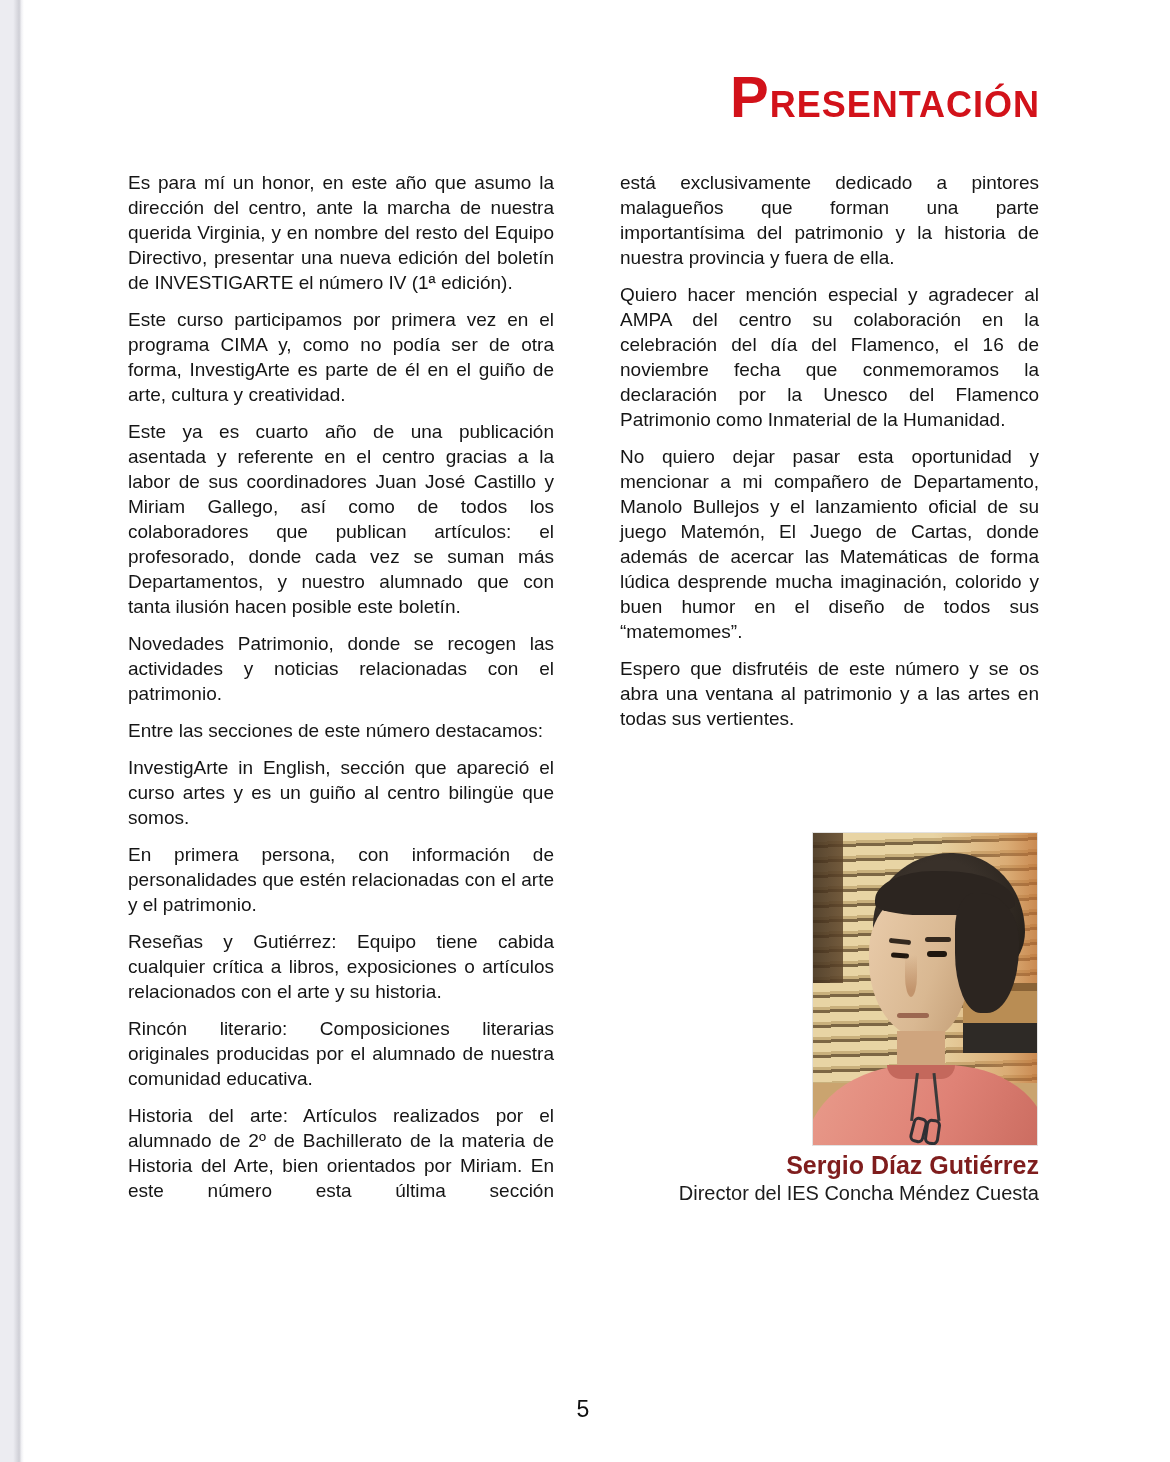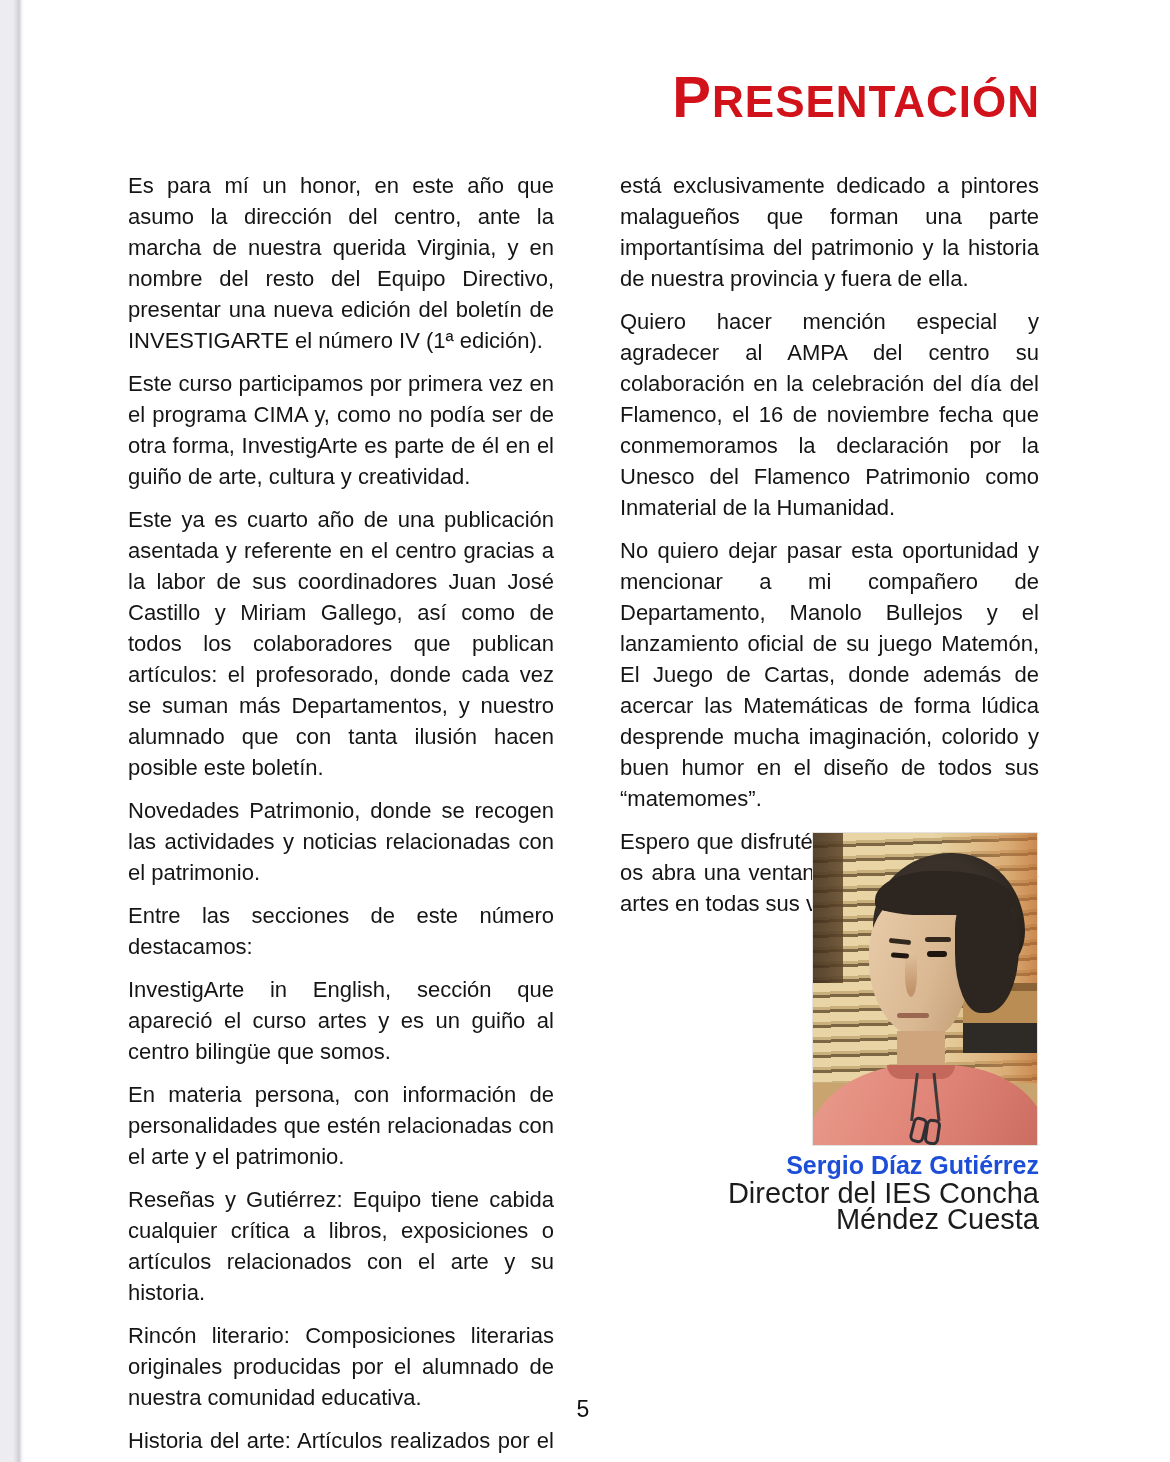--- a/index.html
+++ b/index.html
@@ -3,27 +3,27 @@
 <meta charset="utf-8">
 <style>
   html,body{margin:0;padding:0;background:#ffffff;}
   body{width:1170px;height:1462px;position:relative;overflow:hidden;
        font-family:"Liberation Sans", sans-serif;color:#151515;}
 
   .edge-shadow{position:absolute;left:0;top:0;width:24px;height:1462px;
     background:linear-gradient(to right,#ececf1 0%,#ececf1 55%,#cfcfd6 80%,#f2f2f5 90%,#ffffff 100%);}
 
   .page-title{position:absolute;top:64px;right:130px;margin:0;
-    color:#d2121a;font-weight:bold;font-size:44px;line-height:1.15;letter-spacing:1px;}
+    color:#d2121a;font-weight:bold;font-size:36px;line-height:1.15;letter-spacing:1px;}
   .page-title::first-letter{font-size:58px;}
 
   .col{position:absolute;top:170px;}
   .col-left{left:128px;width:426px;}
   .col-right{left:620px;width:419px;}
-  .para{margin:0 0 12px 0;text-align:justify;font-size:22px;line-height:31px;}
+  .para{margin:0 0 12px 0;text-align:justify;font-size:19px;line-height:25px;}
   .para.just-last{text-align-last:justify;}
   .para b{font-weight:normal;}
 
   
   .photo{position:absolute;left:812px;top:832px;width:226px;height:314px;
          overflow:hidden;background:#caa46f;border:1px solid #e2e2e2;box-sizing:border-box;}
   .photo div{position:absolute;}
   .ph-blinds{left:0;top:0;width:226px;height:250px;
     background:repeating-linear-gradient(178deg,#e8d4a4 0 9px,#c9b07c 9px 12px,#7c6644 12px 15px);}
   .ph-glow{left:120px;top:0;width:106px;height:250px;
@@ -55,41 +55,41 @@
     border-radius:45% 42% 0 0/95% 80% 0 0;}
   .ph-collar{left:74px;top:232px;width:68px;height:14px;background:#c4685c;border-radius:0 0 30px 30px;}
   .ph-cord-l{left:100px;top:240px;width:3px;height:48px;background:#3a3a3a;transform:rotate(7deg);}
   .ph-cord-r{left:122px;top:240px;width:3px;height:48px;background:#3a3a3a;transform:rotate(-6deg);}
   .ph-glass-l{left:98px;top:284px;width:15px;height:26px;border:3px solid #2f2f33;
     border-radius:6px;box-sizing:border-box;transform:rotate(14deg);}
   .ph-glass-r{left:112px;top:286px;width:15px;height:26px;border:3px solid #2f2f33;
     border-radius:6px;box-sizing:border-box;transform:rotate(8deg);}
 
   .caption{position:absolute;left:620px;top:1151px;width:419px;text-align:right;}
-  .cap-name{font-weight:bold;font-size:25px;line-height:29px;color:#1d4ed8;}
-  .cap-role{font-size:29px;line-height:26px;color:#1c1c1c;}
+  .cap-name{font-weight:bold;font-size:25px;line-height:29px;color:#7f1d1d;}
+  .cap-role{font-size:20px;line-height:26px;color:#1c1c1c;}
 
   .pagenum{position:absolute;left:128px;top:1396px;width:910px;
     text-align:center;font-size:23px;color:#111;}
 </style>
 </head>
 <body>
 
 <div class="edge-shadow"></div>
 
 <h1 class="page-title">PRESENTACIÓN</h1>
 
 <div class="col col-left">
     <p class="para"><span>Es para mí un honor, en este año que asumo la dirección del centro, ante la marcha de nuestra querida Virginia, y en nombre del resto del Equipo Directivo, presentar una nueva edición del boletín de INVESTIGARTE el número IV (1ª edición).</span></p>
     <p class="para"><span>Este curso participamos por primera vez en el programa CIMA y, como no podía ser de otra forma, </span><b>InvestigArte</b><span> es parte de él en el guiño de arte, cultura y creatividad.</span></p>
     <p class="para"><span>Este ya es cuarto año de una publicación asentada y referente en el centro gracias a la labor de sus coordinadores </span><b>Juan José Castillo y Miriam Gallego</b><span>, así como de todos los colaboradores que publican artículos: el profesorado, donde cada vez se suman más Departamentos, y nuestro alumnado que con tanta ilusión hacen posible este boletín.</span></p>
     <p class="para"><b>Novedades Patrimonio</b><span>, donde se recogen las actividades y noticias relacionadas con el patrimonio.</span></p>
     <p class="para"><span>Entre las secciones de este número destacamos:</span></p>
     <p class="para"><b>InvestigArte in English</b><span>, sección que apareció el curso artes y es un guiño al centro bilingüe que somos.</span></p>
-    <p class="para"><b>En materia persona</b><span>, con información de personalidades que estén relacionadas con el arte y el patrimonio.</span></p>
+    <p class="para"><b>En primera persona</b><span>, con información de personalidades que estén relacionadas con el arte y el patrimonio.</span></p>
     <p class="para"><b>Reseñas y Gutiérrez</b><span>: Equipo tiene cabida cualquier crítica a libros, exposiciones o artículos relacionados con el arte y su historia.</span></p>
     <p class="para"><b>Rincón literario</b><span>: Composiciones literarias originales producidas por el alumnado de nuestra comunidad educativa.</span></p>
     <p class="para just-last"><b>Historia del arte:</b><span> Artículos realizados por el alumnado de 2º de Bachillerato de la materia de Historia del Arte, bien orientados por Miriam. En este número esta última sección</span></p>
   </div>
 
 <div class="col col-right">
     <p class="para"><span>está exclusivamente dedicado a pintores malagueños que forman una parte importantísima del patrimonio y la historia de nuestra provincia y fuera de ella.</span></p>
     <p class="para"><span>Quiero hacer mención especial y agradecer al </span><b>AMPA</b><span> del centro su colaboración en la celebración del día del Flamenco, el 16 de noviembre fecha que conmemoramos la declaración por la Unesco del Flamenco Patrimonio como Inmaterial de la Humanidad.</span></p>
     <p class="para"><span>No quiero dejar pasar esta oportunidad y mencionar a mi compañero de Departamento, </span><b>Manolo Bullejos</b><span> y el lanzamiento oficial de su juego </span><b>M</b><span>atemón</span><b>,</b><span> </span><b>E</b><span>l </span><b>J</b><span>uego de </span><b>C</b><span>artas, donde además de acercar las Matemáticas de forma lúdica desprende mucha imaginación, colorido y buen humor en el diseño de todos sus “matemomes”.</span></p>
     <p class="para"><span>Espero que disfrutéis de este número y se os abra una ventana al patrimonio y a las artes en todas sus vertientes.</span></p>

